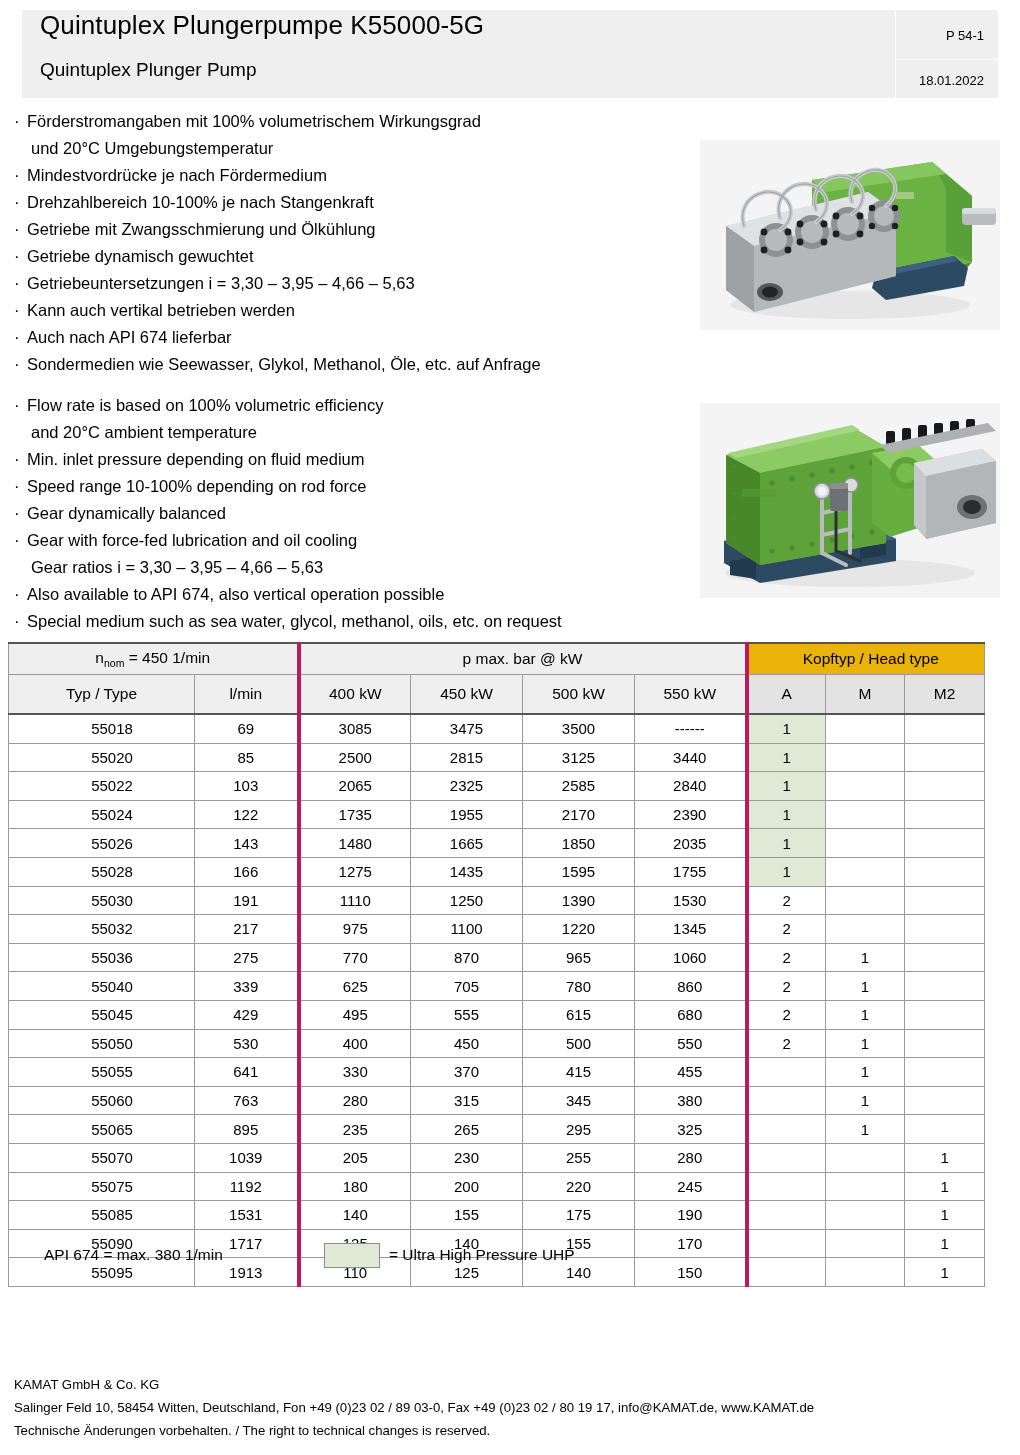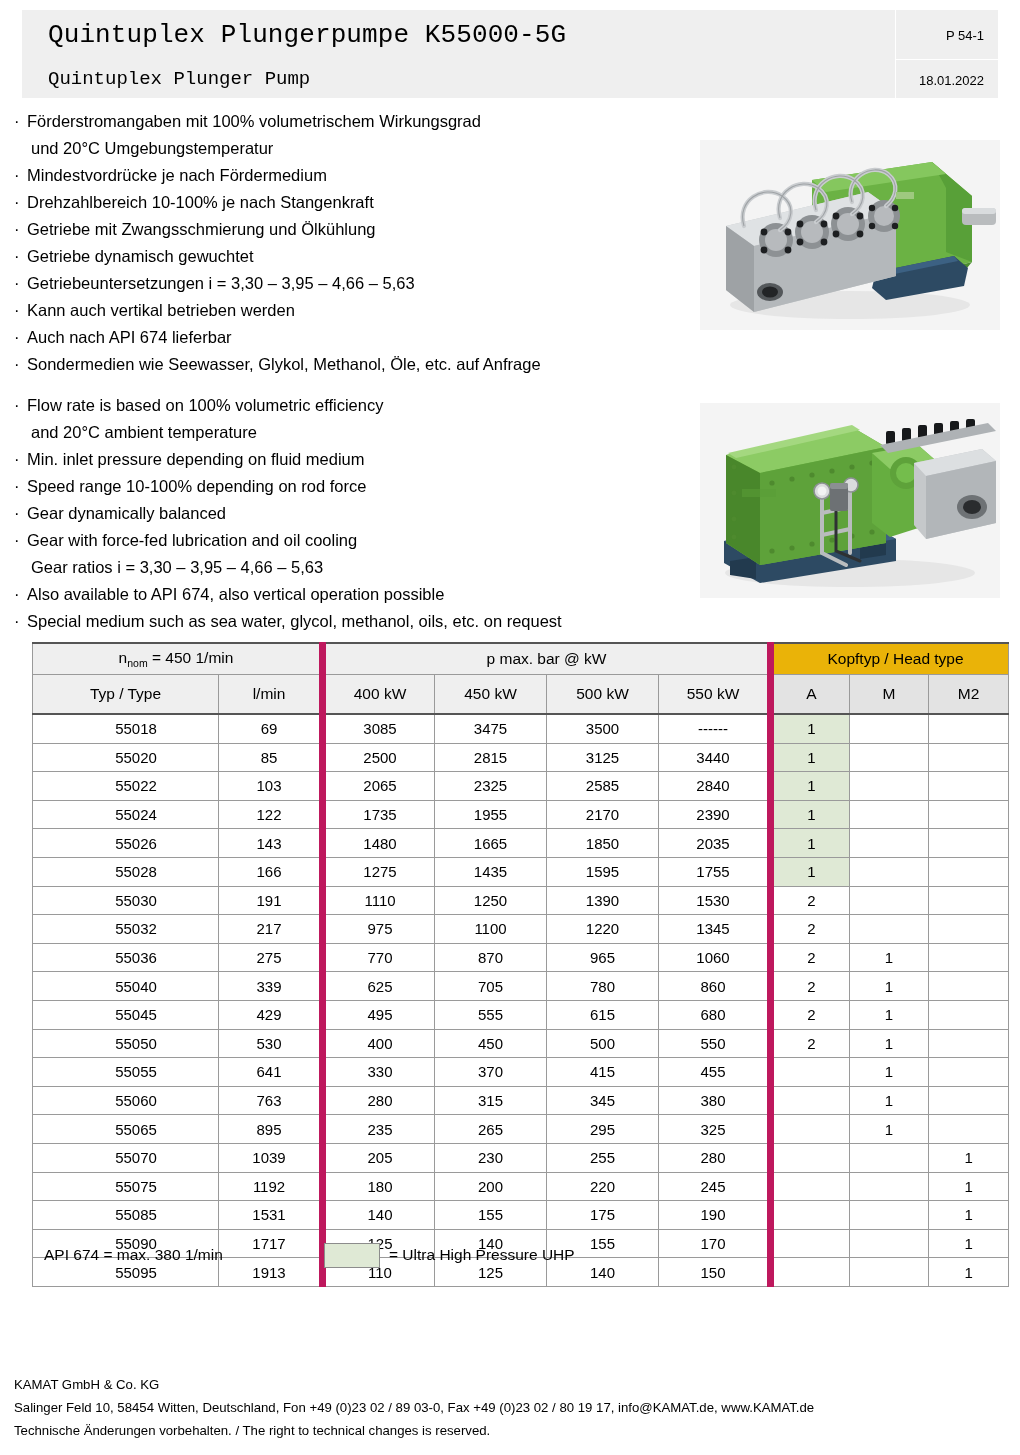--- a/index.html
+++ b/index.html
@@ -20,25 +20,24 @@
   .header {
     position: absolute;
     left: 22px;
     top: 10px;
     width: 976px;
     height: 88px;
     background: #efefef;
   }
   .header-row {
     position: absolute;
-    left: 12px;
+    left: 4px;
     width: 100%;
     display: flex;
-    align-items: center;
-    font-family: Liberation Mono, monospace;
+    align-items: flex-start;
   }
   .header-row-top { top: 0; height: 49px; }
   .header-row-bot { top: 49px; height: 39px; }
   .hdr-divider-h {
     position: absolute;
     left: 873px;
     top: 49px;
     width: 103px;
     height: 1px;
     background: #ffffff;
@@ -101,42 +100,42 @@
     background: #f4f4f4;
     overflow: hidden;
   }
   .photo-1 { left: 700px; top: 140px; width: 300px; height: 190px; }
   .photo-2 { left: 700px; top: 403px; width: 300px; height: 195px; }
   .photo svg { display: block; width: 100%; height: 100%; }
 
   
   .tbl {
     position: absolute;
-    left: 32px;
+    left: 8px;
     top: 642px;
     width: 976px;
     border-collapse: collapse;
     table-layout: fixed;
     font-size: 15px;
   }
   .tbl td, .tbl th {
     border: 1px solid #9a9a9a;
     padding: 0;
     text-align: center;
     font-weight: normal;
     vertical-align: middle;
     height: 27.6px;
     background: #ffffff;
   }
   .tbl .hdr-top td { background: #efefef; height: 30px; font-size: 15.5px; }
   .tbl .hdr-sub td  { background: #efefef; height: 38px; font-size: 15.5px; }
   .tbl .hdr-sub td.headtype,
   .tbl .hdr-top td.headtype-top { background: #e3e3e3; }
   .tbl .hdr-top td.headtype-top { background: #eab308; padding-left: 9px; }
-  .tbl td.thick-l { border-left: 7px solid #be185d; }
+  .tbl td.thick-l { border-left: 4px solid #be185d; }
   .tbl tr.hdr-sub td { border-bottom: 2px solid #555555; }
   .tbl tr.hdr-top td { border-top: 2px solid #555555; }
   .tbl td.uhp { background: #dfe9d5; }
   .tbl td.typecol { font-size: 15px; padding-left: 21px; }
   .sub { font-size: 10.5px; vertical-align: sub; }
 
   
   .legend {
     position: absolute;
     left: 44px;

